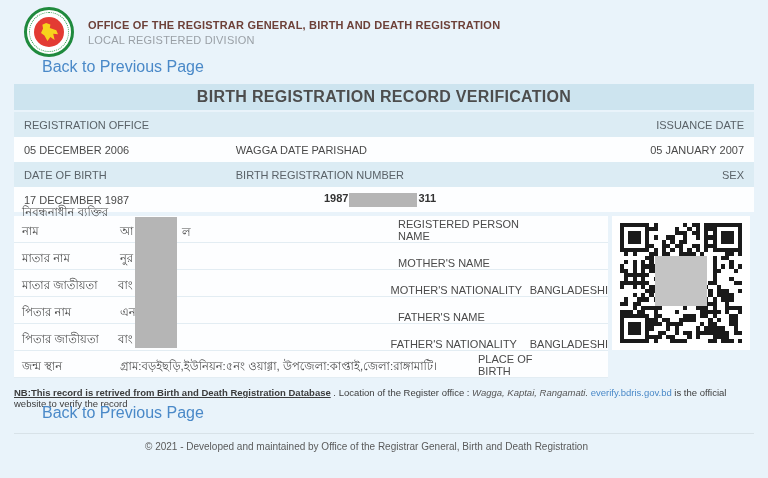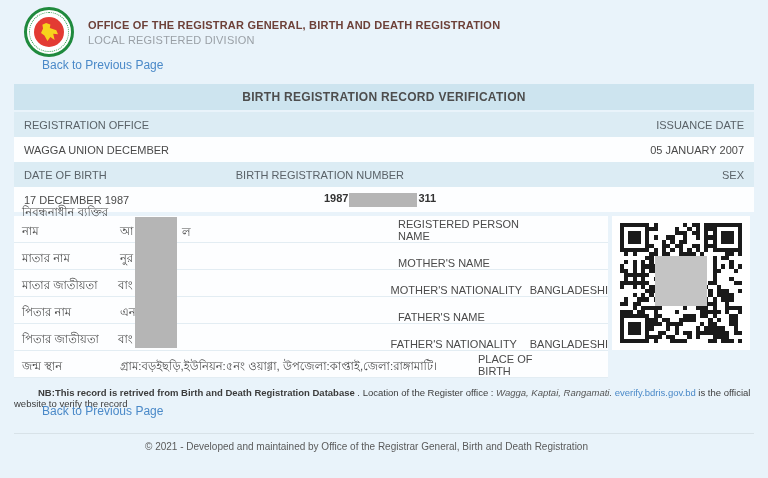--- a/index.html
+++ b/index.html
@@ -9,27 +9,27 @@
   
   .logo { position:absolute; left:24px; top:7px; width:50px; height:50px; border-radius:50%;
           background:#ffffff; border:3px solid #1f8a3d; }
   .logo-band { position:absolute; inset:2px; border-radius:50%; border:1px dotted #2e9e4f; }
   .logo-core { position:absolute; left:50%; top:50%; width:30px; height:30px; transform:translate(-50%,-50%);
                border-radius:50%; background:#e33b33; }
   .logo-map { position:absolute; left:7px; top:6px; width:17px; height:18px; background:#f7d31c;
               clip-path:polygon(30% 0,55% 8%,52% 28%,90% 40%,100% 62%,72% 60%,80% 95%,55% 78%,38% 100%,20% 70%,0 55%,12% 30%,8% 10%); }
   .org-title { position:absolute; left:88px; top:19px; font-size:11px; font-weight:bold; color:#6d4038; letter-spacing:.2px; }
   .org-subtitle { position:absolute; left:88px; top:34px; font-size:11px; color:#9aa0a6; letter-spacing:.2px; }
-  .link { color:#4a89c8; font-size:12px; text-decoration:none; cursor:pointer;padding-left:28px; }
+  .link { color:#4a89c8; font-size:16px; text-decoration:none; cursor:pointer;padding-left:28px; }
   .back-top { position:absolute; left:14px; top:58px; }
   .back-bottom { position:absolute; left:14px; top:404px; }
 
   
   .title-bar { position:absolute; left:14px; top:84px; width:740px; height:26px; background:#cde4ef;
-               text-align:center; line-height:26px; font-size:12px; font-weight:bold; color:#4d4d4d; letter-spacing:.3px; }
+               text-align:center; line-height:26px; font-size:16px; font-weight:bold; color:#4d4d4d; letter-spacing:.3px; }
 
   
   .srow { position:absolute; left:14px; width:740px; height:25px; display:flex; align-items:center; padding:0 10px; font-size:11px; }
   .srow.hdr { background:#dcecf4; color:#5a6268; }
   .srow.val { background:#fdfeff; color:#4a4a4a; }
   .c-left  { flex:1; text-align:left; }
   .c-mid   { flex:1.4; text-align:left; }
   .c-right { flex:1; text-align:right; }
   .brn { font-weight:bold; color:#333; }
   .redact-inline { display:inline-block; width:68px; height:14px; background:#b5b5b5; vertical-align:middle; margin:0 1px; }
@@ -44,21 +44,21 @@
   .d2 .suffix { position:absolute; left:62px; top:50%; transform:translateY(-50%); }
   .redact-main { position:absolute; left:135px; top:217px; width:42px; height:131px; background:#b5b5b5; z-index:5; }
 
   
   .qr-card { position:absolute; left:612px; top:216px; width:138px; height:134px; background:#ffffff; }
   .qr-box  { position:absolute; left:8px; top:7px; width:122px; height:120px; }
   .qr-redact { position:absolute; left:43px; top:40px; width:52px; height:50px; background:#c4c4c4; z-index:5; }
 
   
   .note { position:absolute; left:14px; top:387px; width:746px; font-size:9.5px; color:#3c3c3c; }
-  .note .nb { font-weight:bold;margin-left:24px; }
+  .note .nb { text-decoration:underline; font-weight:bold; }
   .note .loc { font-style:italic; color:#555; }
   .note .nlink { color:#4a89c8; cursor:pointer; font-size:9.5px; }
   .divider { position:absolute; left:14px; top:433px; width:740px; border-top:1px solid #d8e2e8; }
   .footer { position:absolute; left:0; top:441px; width:733px; text-align:center; font-size:10px; color:#5a5a5a; }
 </style>
 </head>
 <body>
 
 <div class="page">
 
@@ -72,21 +72,22 @@
   <div class="org-subtitle">LOCAL REGISTERED DIVISION</div>
   <a class="link back-top">Back to Previous Page</a>
 
   <div class="title-bar">BIRTH REGISTRATION RECORD VERIFICATION</div>
 
   <div class="srow hdr" style="top:112px">
     <div class="c-mid">REGISTRATION OFFICE</div>
     <div class="c-right">ISSUANCE DATE</div>
   </div>
   <div class="srow val" style="top:137px">
-    <div class="c-mid">WAGGA UNION DECEMBER</div>
+    <div class="c-left">05 DECEMBER 2006</div>
+    <div class="c-mid">WAGGA DATE PARISHAD</div>
     <div class="c-right">05 JANUARY 2007</div>
   </div>
   <div class="srow hdr" style="top:162px">
     <div class="c-left">DATE OF BIRTH</div>
     <div class="c-mid">BIRTH REGISTRATION NUMBER</div>
     <div class="c-right">SEX</div>
   </div>
   <div class="srow val" style="top:187px">
     <div class="c-left">17 DECEMBER 1987</div>
     <div class="c-mid brn"><span>1987</span><span class="redact-inline"></span><span>311</span></div>

